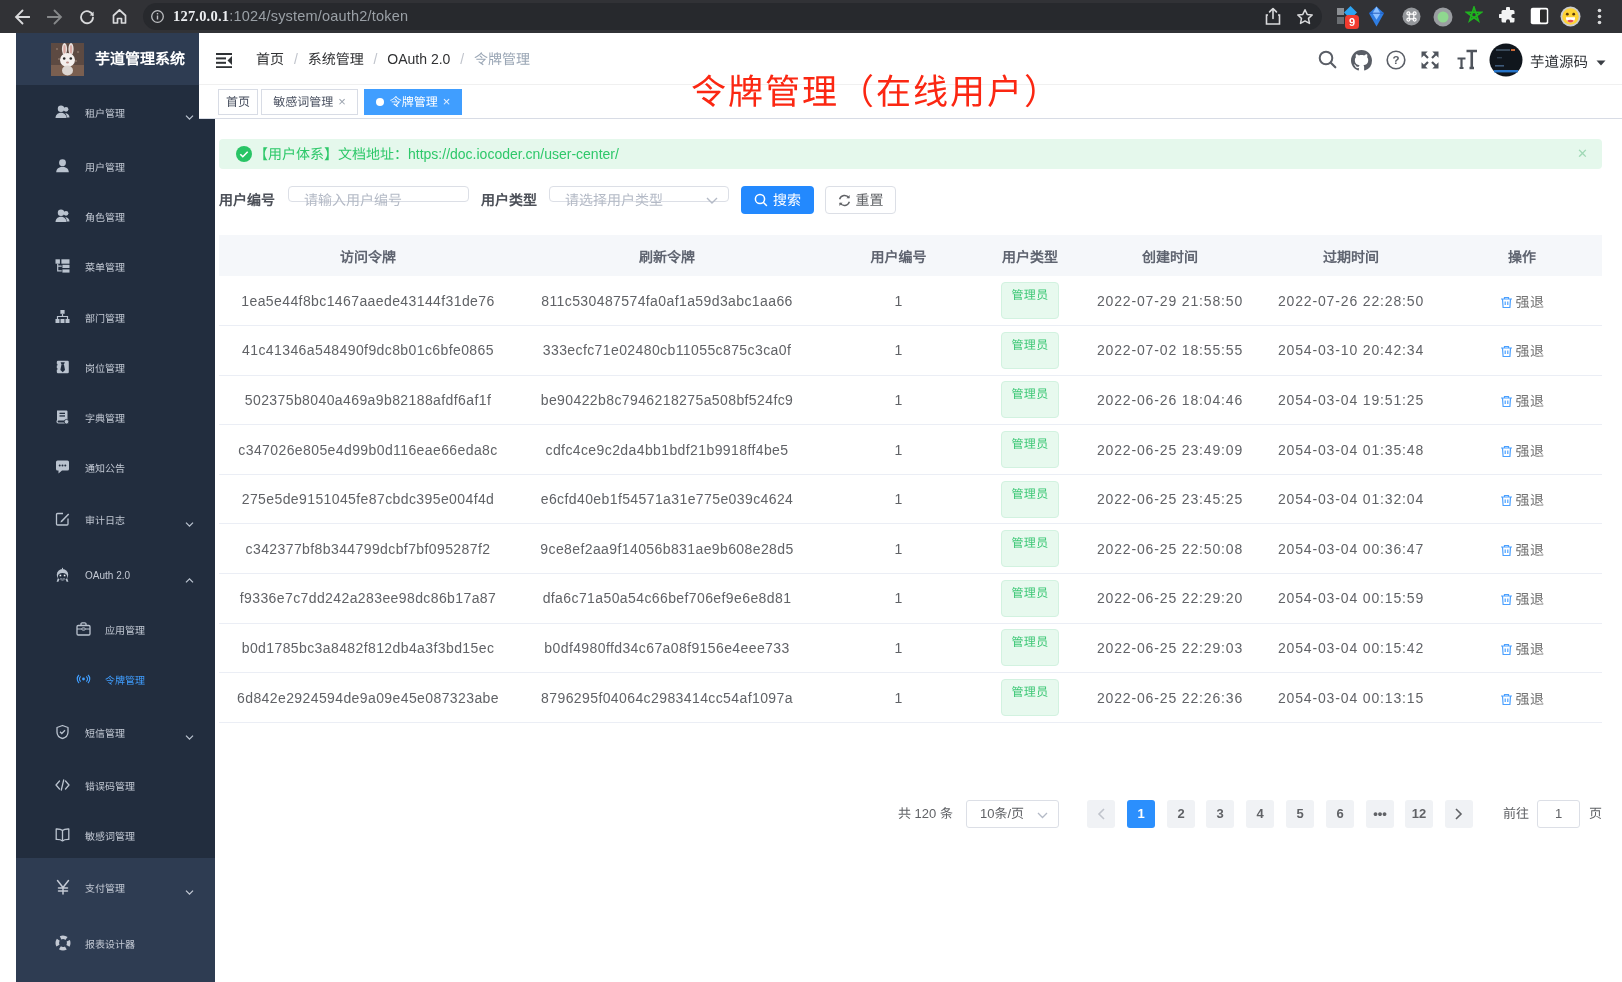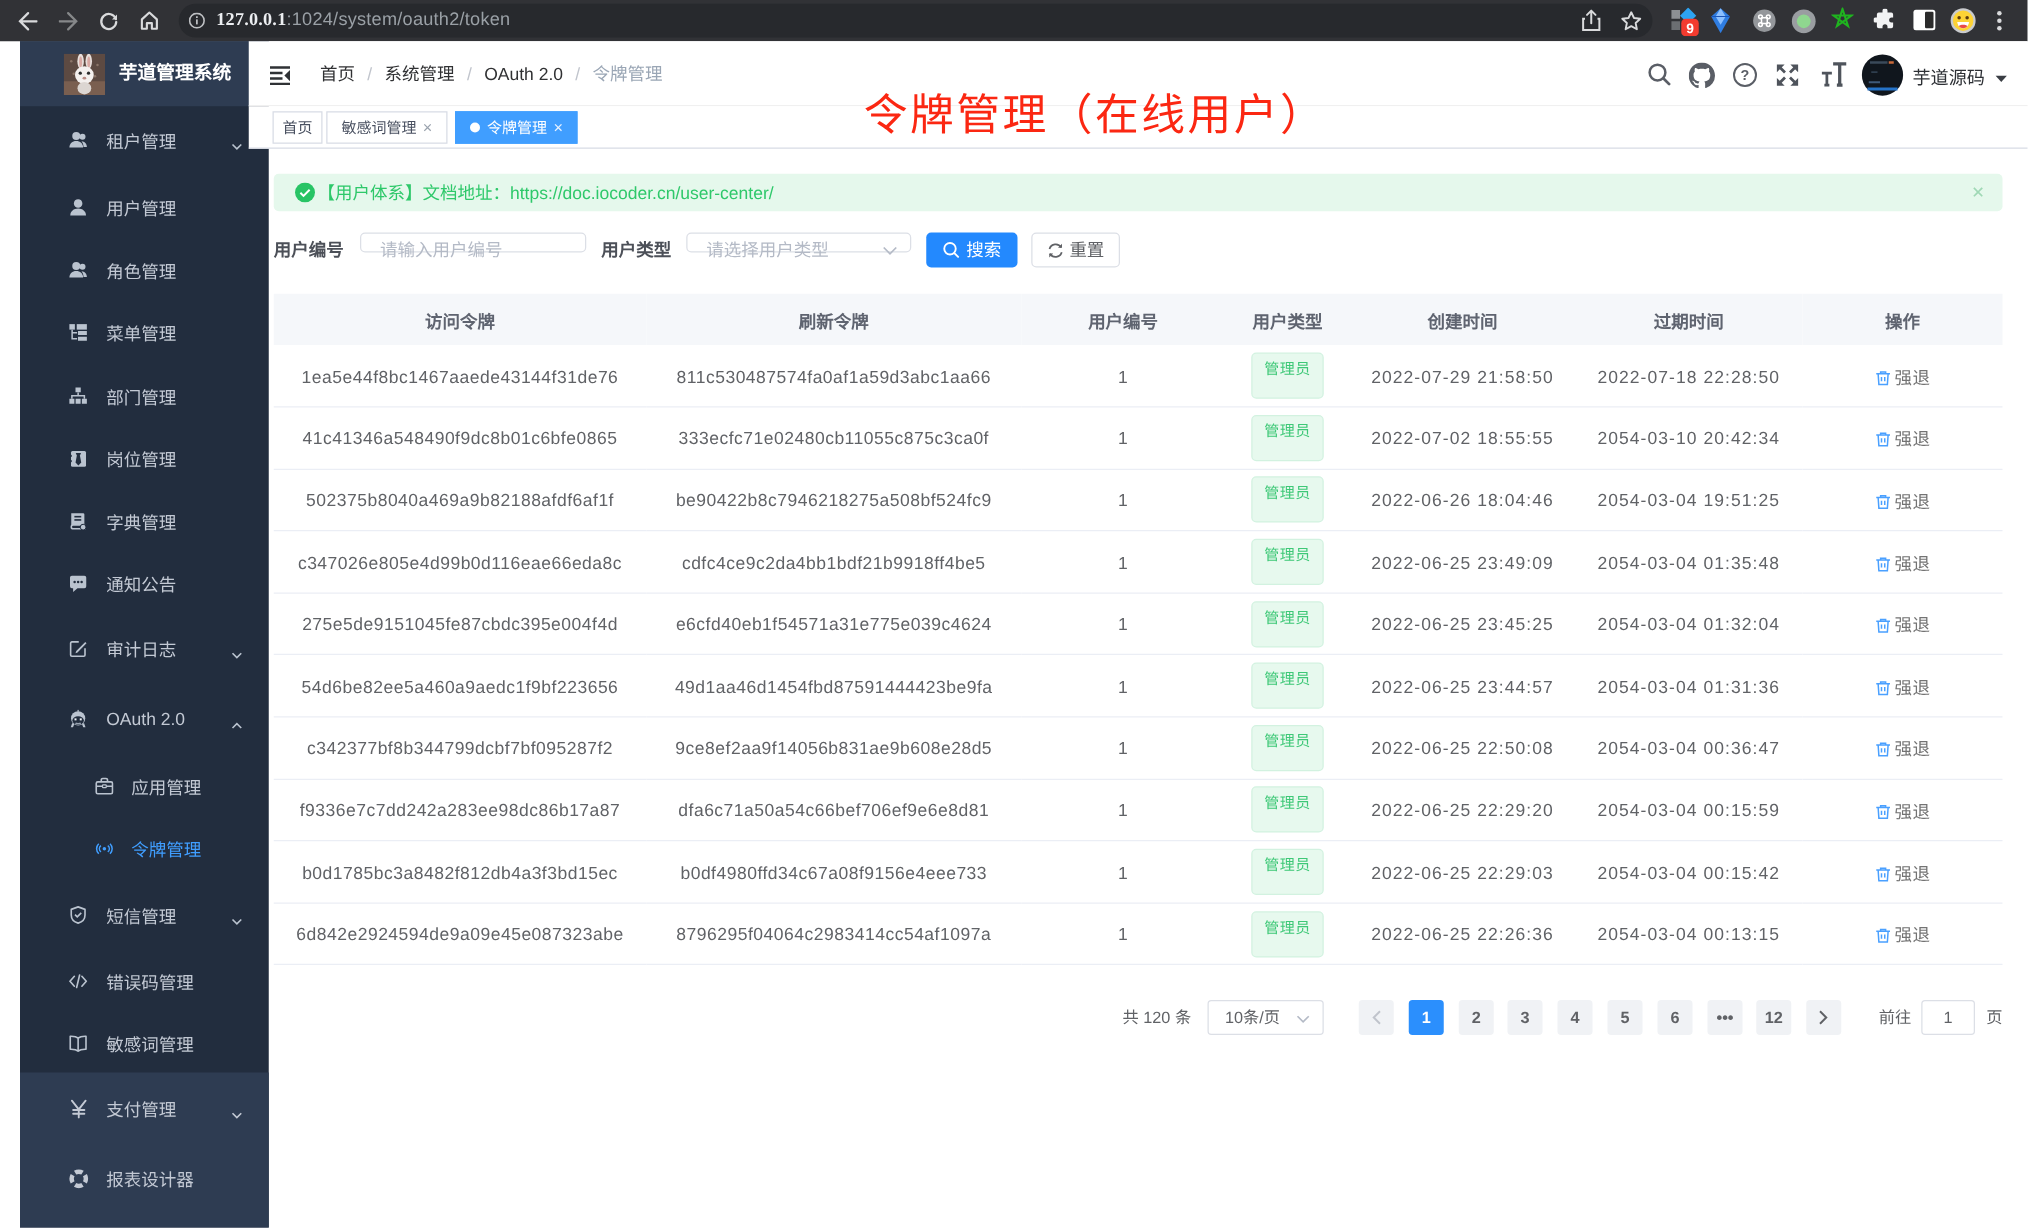--- a/index.html
+++ b/index.html
@@ -14,21 +14,21 @@
 .pill { position:absolute; left:143px; top:3px; width:1179px; height:27px; border-radius:13.5px; background:#27292d; }
 .urltext { position:absolute; left:173px; top:0; height:33px; line-height:33px; font-size:14.5px; color:#9aa0a6; letter-spacing:0.2px; }
 .urltext b { color:#eceef1; font-weight:600;font-family:Liberation Serif, serif; }
 
 
 #sidebar { position:absolute; left:16px; top:33px; width:199px; height:949px; background:#222d3e; }
 #sidebar .bottomlight { position:absolute; left:0; top:825px; width:199px; height:124px; background:#2e3c52; }
 #logo { position:absolute; left:0; top:0; width:199px; height:52px; background:#2e3c52; }
 #logo .ttl { position:absolute; left:79px; top:0; height:52px; line-height:52px; color:#fff; font-size:15px; font-weight:700; }
 .mi { position:absolute; left:0; width:199px; height:40px; }
-.mi .txt { position:absolute; left:69px; top:50%; transform:translateY(-50%); font-size:14px; color:#c3c9d4; white-space:nowrap; }
+.mi .txt { position:absolute; left:69px; top:50%; transform:translateY(-50%); font-size:10px; color:#c3c9d4; white-space:nowrap; }
 .mi .txt2 { left:89px; }
 .mi .ico { position:absolute; left:39px; top:50%; transform:translateY(-50%); width:15px; height:15px; }
 .mi .ico2 { left:60px; }
 .mi .chev { position:absolute; left:168px; top:50%; width:11px; height:11px; }
 .mi.active .txt { color:#409eff; }
 
 
 #navbar { position:absolute; left:199px; top:33px; width:1423px; height:52px; background:#fff; border-bottom:1px solid #f0f0f0; }
 .crumbs { position:absolute; left:256px; top:33px; height:52px; line-height:52px; font-size:14px; color:#303133; white-space:nowrap; }
 .crumbs .sep { color:#c0c4cc; margin:0 6px; }
@@ -445,21 +445,21 @@
           <th>创建时间</th>
           <th>过期时间</th>
           <th>操作</th>
         </tr>
     <tr>
           <td>1ea5e44f8bc1467aaede43144f31de76</td>
           <td>811c530487574fa0af1a59d3abc1aa66</td>
           <td>1</td>
           <td><span class="tag">管理员</span></td>
           <td class="dt">2022-07-29 21:58:50</td>
-          <td class="dt">2022-07-18 22:28:50</td>
+          <td class="dt">2022-07-26 22:28:50</td>
           <td><span class="oplink"><svg width="13" height="13" viewBox="0 0 13 13">
                 <path d="M1 3h11M4.5 3V1.5h4V3M2.5 3l.6 8.5h6.8l.6-8.5" stroke="#4aa0ff" stroke-width="1.2" fill="none"></path>
                 <path d="M5.2 5.5v3.5M7.8 5.5v3.5" stroke="#4aa0ff" stroke-width="1.2"></path>
               </svg>强退</span></td>
         </tr>
     <tr>
           <td>41c41346a548490f9dc8b01c6bfe0865</td>
           <td>333ecfc71e02480cb11055c875c3ca0f</td>
           <td>1</td>
           <td><span class="tag">管理员</span></td>
@@ -494,32 +494,20 @@
                 <path d="M5.2 5.5v3.5M7.8 5.5v3.5" stroke="#4aa0ff" stroke-width="1.2"></path>
               </svg>强退</span></td>
         </tr>
     <tr>
           <td>275e5de9151045fe87cbdc395e004f4d</td>
           <td>e6cfd40eb1f54571a31e775e039c4624</td>
           <td>1</td>
           <td><span class="tag">管理员</span></td>
           <td class="dt">2022-06-25 23:45:25</td>
           <td class="dt">2054-03-04 01:32:04</td>
-          <td><span class="oplink"><svg width="13" height="13" viewBox="0 0 13 13">
-                <path d="M1 3h11M4.5 3V1.5h4V3M2.5 3l.6 8.5h6.8l.6-8.5" stroke="#4aa0ff" stroke-width="1.2" fill="none"></path>
-                <path d="M5.2 5.5v3.5M7.8 5.5v3.5" stroke="#4aa0ff" stroke-width="1.2"></path>
-              </svg>强退</span></td>
-        </tr>
-    <tr>
-          <td>54d6be82ee5a460a9aedc1f9bf223656</td>
-          <td>49d1aa46d1454fbd87591444423be9fa</td>
-          <td>1</td>
-          <td><span class="tag">管理员</span></td>
-          <td class="dt">2022-06-25 23:44:57</td>
-          <td class="dt">2054-03-04 01:31:36</td>
           <td><span class="oplink"><svg width="13" height="13" viewBox="0 0 13 13">
                 <path d="M1 3h11M4.5 3V1.5h4V3M2.5 3l.6 8.5h6.8l.6-8.5" stroke="#4aa0ff" stroke-width="1.2" fill="none"></path>
                 <path d="M5.2 5.5v3.5M7.8 5.5v3.5" stroke="#4aa0ff" stroke-width="1.2"></path>
               </svg>强退</span></td>
         </tr>
     <tr>
           <td>c342377bf8b344799dcbf7bf095287f2</td>
           <td>9ce8ef2aa9f14056b831ae9b608e28d5</td>
           <td>1</td>
           <td><span class="tag">管理员</span></td>

